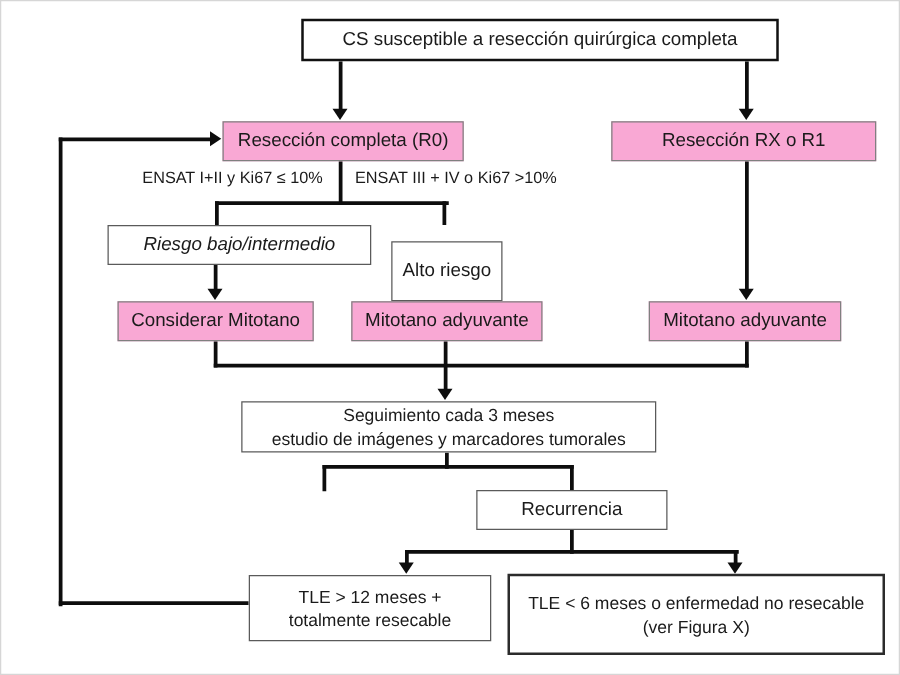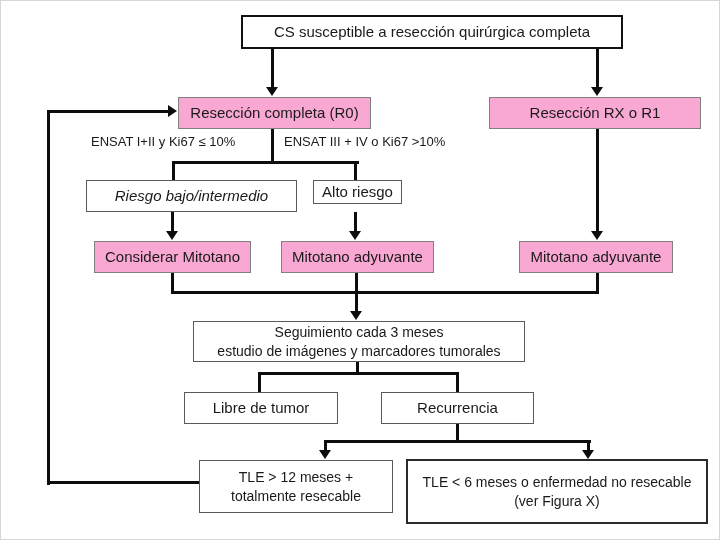--- a/index.html
+++ b/index.html
@@ -26,21 +26,21 @@
     background:#ffffff;
     border:1.5px solid #5a5a5a;
   }
   .box.gray{background:#f9a8d4;border:1.5px solid #808080;}
   .box.root{border:2px solid #111111;font-weight:normal;font-size:15px;}
   .box.small2{font-size:14px;line-height:1.34;}
   .box.dark-border{border:2px solid #2b2b2b;}
   .freelabel{
     position:absolute;
     font-size:13px;
-    text-align:left;
+    text-align:center;
     white-space:nowrap;
   }
   .vline,.hline{position:absolute;background:#0d0d0d;}
   .vline{width:3px;}
   .hline{height:3px;}
   .arr-down{
     position:absolute;width:0;height:0;
     border-left:6px solid transparent;
     border-right:6px solid transparent;
     border-top:9px solid #0d0d0d;
@@ -104,44 +104,41 @@
   </div>
 
   <div class="box gray" style="left:488px;top:96px;width:212px;height:32px;">
     <span>Resección RX o R1</span>
   </div>
 
   <div class="box" style="left:85px;top:179px;width:211px;height:32px;font-style:italic;">
     <span>Riesgo bajo/intermedio</span>
   </div>
 
-  <div class="box" style="left:312px;top:179px;width:89px;height:24px;">
+  <div class="box" style="left:312px;top:192px;width:89px;height:48px;">
     <span>Alto riesgo</span>
   </div>
 
   <div class="box gray" style="left:93px;top:240px;width:157px;height:32px;">
     <span>Considerar Mitotano</span>
   </div>
 
   <div class="box gray" style="left:280px;top:240px;width:153px;height:32px;">
     <span>Mitotano adyuvante</span>
   </div>
 
   <div class="box gray" style="left:518px;top:240px;width:154px;height:32px;">
     <span>Mitotano adyuvante</span>
   </div>
 
   <div class="box small2" style="left:192px;top:320px;width:332px;height:41px;">
     <span>Seguimiento cada 3 meses</span>
     <span>estudio de imágenes y marcadores tumorales</span>
   </div>
 
-  <div class="box" style="left:183px;top:391px;width:154px;height:32px;">
-    <span>Libre de tumor</span>
-  </div>
 
   <div class="box" style="left:380px;top:391px;width:153px;height:32px;">
     <span>Recurrencia</span>
   </div>
 
   <div class="box small2" style="left:198px;top:459px;width:194px;height:53px;">
     <span>TLE &gt; 12 meses +</span>
     <span>totalmente resecable</span>
   </div>
 

